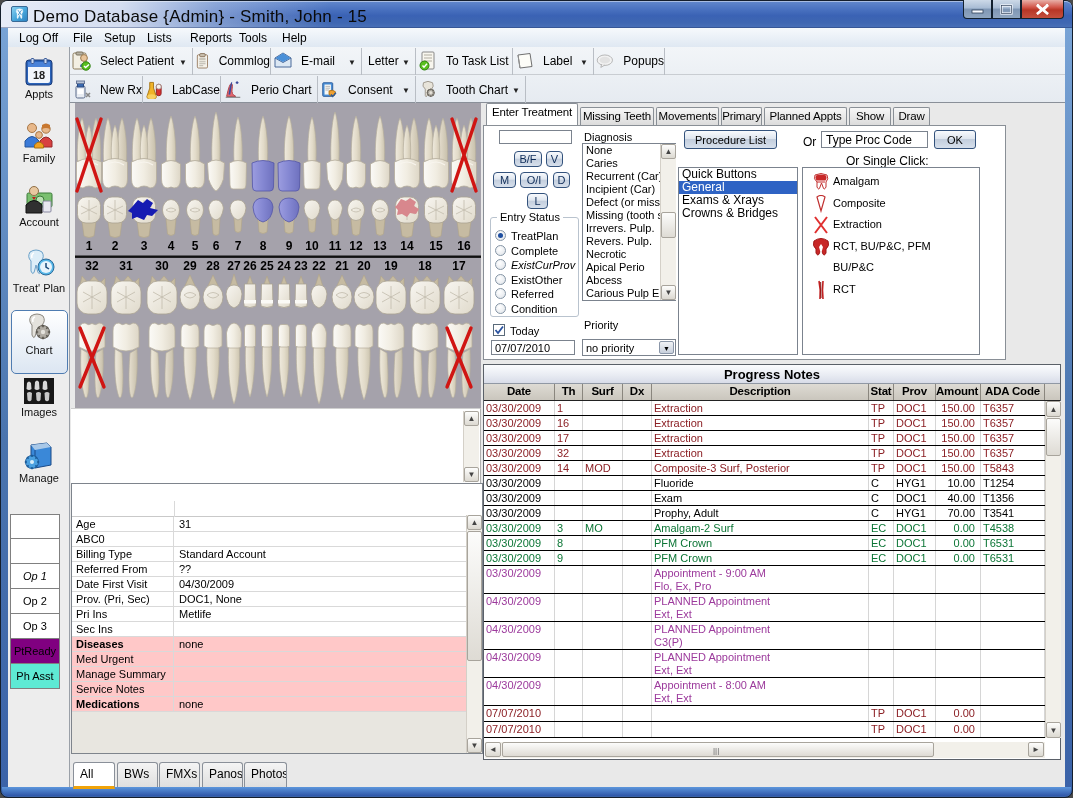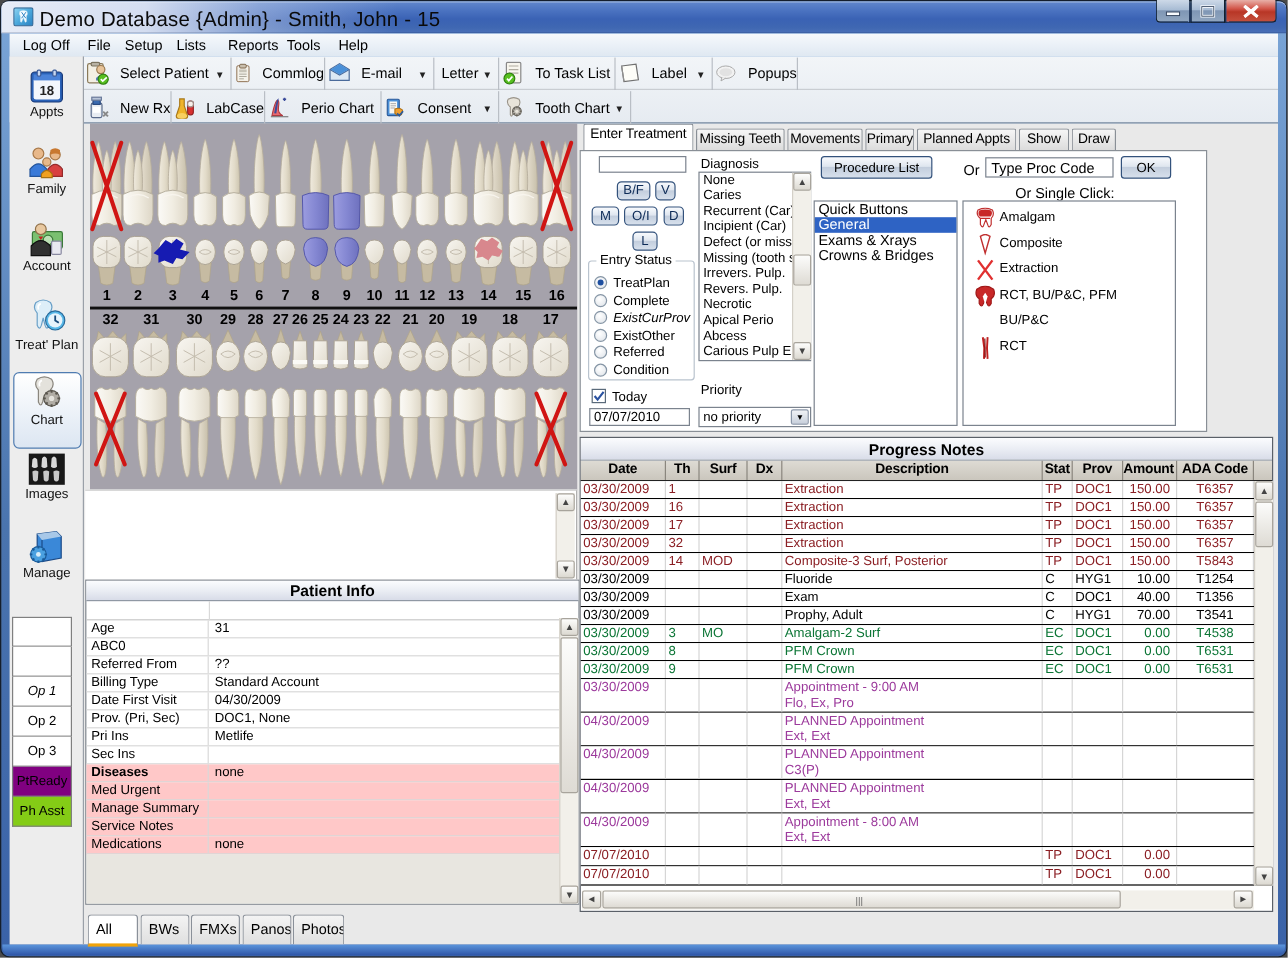--- a/index.html
+++ b/index.html
@@ -106,21 +106,21 @@
 
 
 #pnotes { position:absolute; left:483px; top:364px; width:578px; height:396px; background:#fff; border:1px solid #5a6068; }
 #pngrid { position:absolute; left:0; top:19px; width:576px; }
 .pnh { display:flex; height:17px; background:linear-gradient(to bottom,#dedbd4,#cac6bd); border-bottom:1px solid #222;
   font-weight:bold; font-size:11.5px; letter-spacing:-0.2px; }
 .pnh div { border-right:1px solid #8a867e; text-align:center; overflow:hidden; padding-top:1px; }
 .pnr { display:flex; border-bottom:1px solid #000; font-size:11px; background:#fff; }
 .pnr div { border-right:1px solid #d6d6d6; padding:1px 2px 0; overflow:hidden; white-space:pre-line; line-height:13px; }
 .c-date{width:71px;} .c-th{width:28px;} .c-surf{width:40px;} .c-dx{width:29px;} .c-desc{width:217px;}
-.c-stat{width:25px;} .c-prov{width:42px;} .c-amt{width:45px; text-align:right; padding-right:5px !important;} .c-ada{width:64px; text-align:center;}
+.c-stat{width:25px;} .c-prov{width:42px;} .c-amt{width:45px; text-align:right; padding-right:5px !important;} .c-ada{width:64px; }
 .red{color:#8b1f24;} .grn{color:#0b7535;} .pur{color:#9c3a9c;}
 </style>
 </head>
 <body>
 <div id="frame"></div>
 <div id="btmband"></div>
 <div id="titlebar"></div>
 <svg id="appicon" viewBox="0 0 17 16">
     <defs>
       <linearGradient id="ai" x1="0" y1="0" x2="1" y2="1">
@@ -329,21 +329,21 @@
         <circle cx="9" cy="21" r="6.5" fill="#4aa0e0" stroke="#1a5a98"></circle>
         <circle cx="9" cy="21" r="2" fill="#d8ecf8"></circle>
         <path d="M9 13.8 v2.2 M9 26 v2.2 M1.8 21 h2.2 M14 21 h2.2 M4 16 l1.6 1.6 M14 26 l-1.6 -1.6 M4 26 l1.6 -1.6 M14 16 l-1.6 1.6" stroke="#1a5a98" stroke-width="1.6"></path>
       </svg>Manage</div>
     <div class="opbtn" style="top:467px;border-top:1px solid #808080;"></div>
     <div class="opbtn" style="top:492px;"></div>
     <div class="opbtn" style="top:517px;font-style:italic;">Op 1</div>
     <div class="opbtn" style="top:542px;">Op 2</div>
     <div class="opbtn" style="top:567px;">Op 3</div>
     <div class="opbtn" style="top:592px;background:#800080;color:#000;">PtReady</div>
-    <div class="opbtn" style="top:617px;background:#84cc16;color:#000;">Ph Asst</div>
+    <div class="opbtn" style="top:617px;background:#5eead4;color:#000;">Ph Asst</div>
   </div>
 <div id="mainbg"></div>
 <div id="chart"><svg width="406" height="305">
       <defs>
 <linearGradient id="rg" x1="0" y1="0" x2="1" y2="0">
           <stop offset="0" stop-color="#efeade"></stop>
           <stop offset="0.55" stop-color="#e2dbc9"></stop>
           <stop offset="1" stop-color="#cdc5b0"></stop>
         </linearGradient>
 <linearGradient id="rg2" x1="0" y1="0" x2="1" y2="0">
@@ -582,40 +582,39 @@
       <path d="M5,225 L29,284 M29,225 L5,284" stroke="#d01513" stroke-width="3.4" stroke-linecap="round" fill="none"></path>
       <path d="M372,225 L396,284 M396,225 L372,284" stroke="#d01513" stroke-width="3.4" stroke-linecap="round" fill="none"></path>
     </svg></div>
 <div id="underchart">
     <div class="sb-v" style="left:392px;top:2px;height:71px;">
  <div class="sb-btn" style="top:0;left:0;width:15px;height:15px;">▲</div>
  <div class="sb-btn" style="bottom:0;left:0;width:15px;height:15px;">▼</div>
 </div>
   </div>
 <div id="pinfo">
-  <div class="paneltitle">Patient Info</div>
   <div style="position:absolute;left:0;top:17px;width:395px;height:16px;border-bottom:1px solid #c9c9c9;">
       <div style="position:absolute;left:102px;top:0;width:1px;height:16px;background:#d9d9d9;"></div>
     </div>
   <div id="pitable">
       <div class="pirow">
         <div class="l" style="">Age</div>
         <div class="v">31</div>
       </div>
       <div class="pirow">
         <div class="l" style="">ABC0</div>
         <div class="v"></div>
       </div>
       <div class="pirow">
+        <div class="l" style="">Billing Type</div>
+        <div class="v">Standard Account</div>
+      </div>
+      <div class="pirow">
         <div class="l" style="">Referred From</div>
         <div class="v">??</div>
-      </div>
-      <div class="pirow">
-        <div class="l" style="">Billing Type</div>
-        <div class="v">Standard Account</div>
       </div>
       <div class="pirow">
         <div class="l" style="">Date First Visit</div>
         <div class="v">04/30/2009</div>
       </div>
       <div class="pirow">
         <div class="l" style="">Prov. (Pri, Sec)</div>
         <div class="v">DOC1, None</div>
       </div>
       <div class="pirow">
@@ -636,21 +635,21 @@
       </div>
       <div class="pirow pink">
         <div class="l" style="">Manage Summary</div>
         <div class="v"></div>
       </div>
       <div class="pirow pink">
         <div class="l" style="">Service Notes</div>
         <div class="v"></div>
       </div>
       <div class="pirow pink">
-        <div class="l" style="font-weight:normal;">Medications</div>
+        <div class="l" style="font-weight:bold;">Medications</div>
         <div class="v">none</div>
       </div>
     </div>
     <div style="position:absolute;left:0;top:228px;width:394px;height:41px;background:#e8e6e0;"></div>
     <div class="sb-v" style="left:394px;top:31px;height:238px;">
  <div class="sb-btn" style="top:0;left:0;width:15px;height:15px;">▲</div>
  <div class="sb-btn" style="bottom:0;left:0;width:15px;height:15px;">▼</div>
  <div class="sb-thumb" style="top:16px;left:0;width:15px;height:130px;"></div>
 </div>
 </div>

